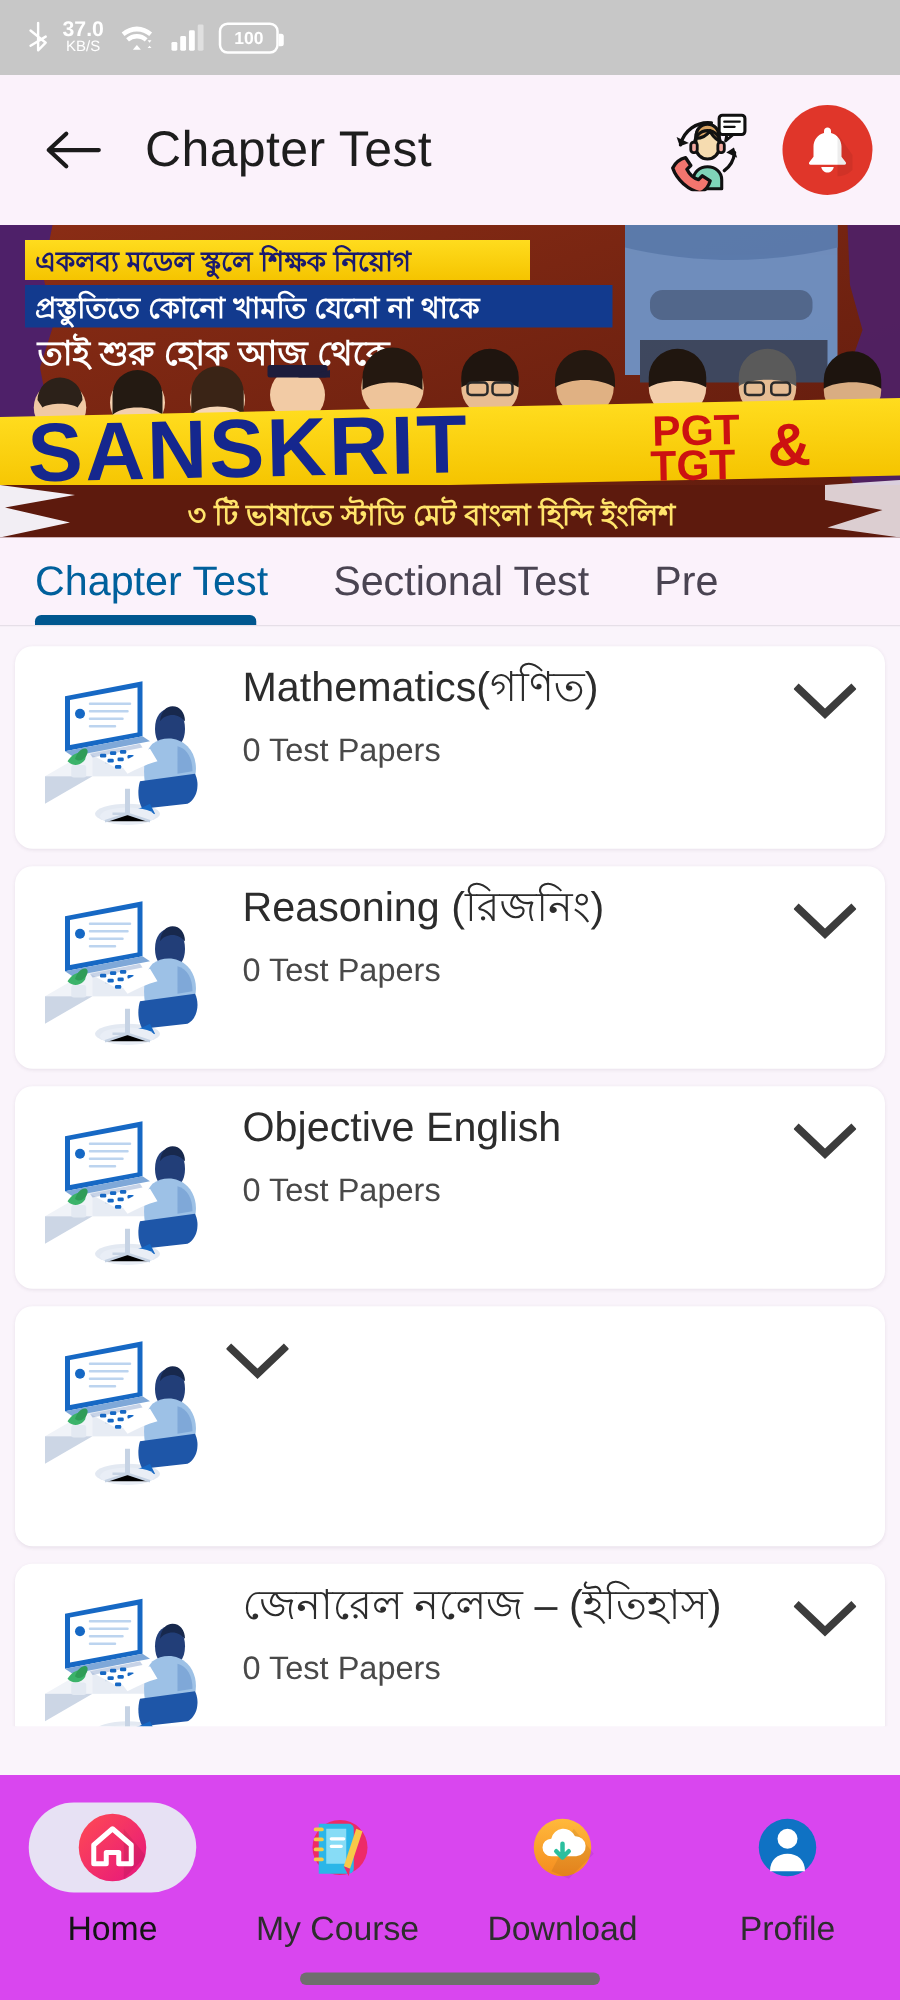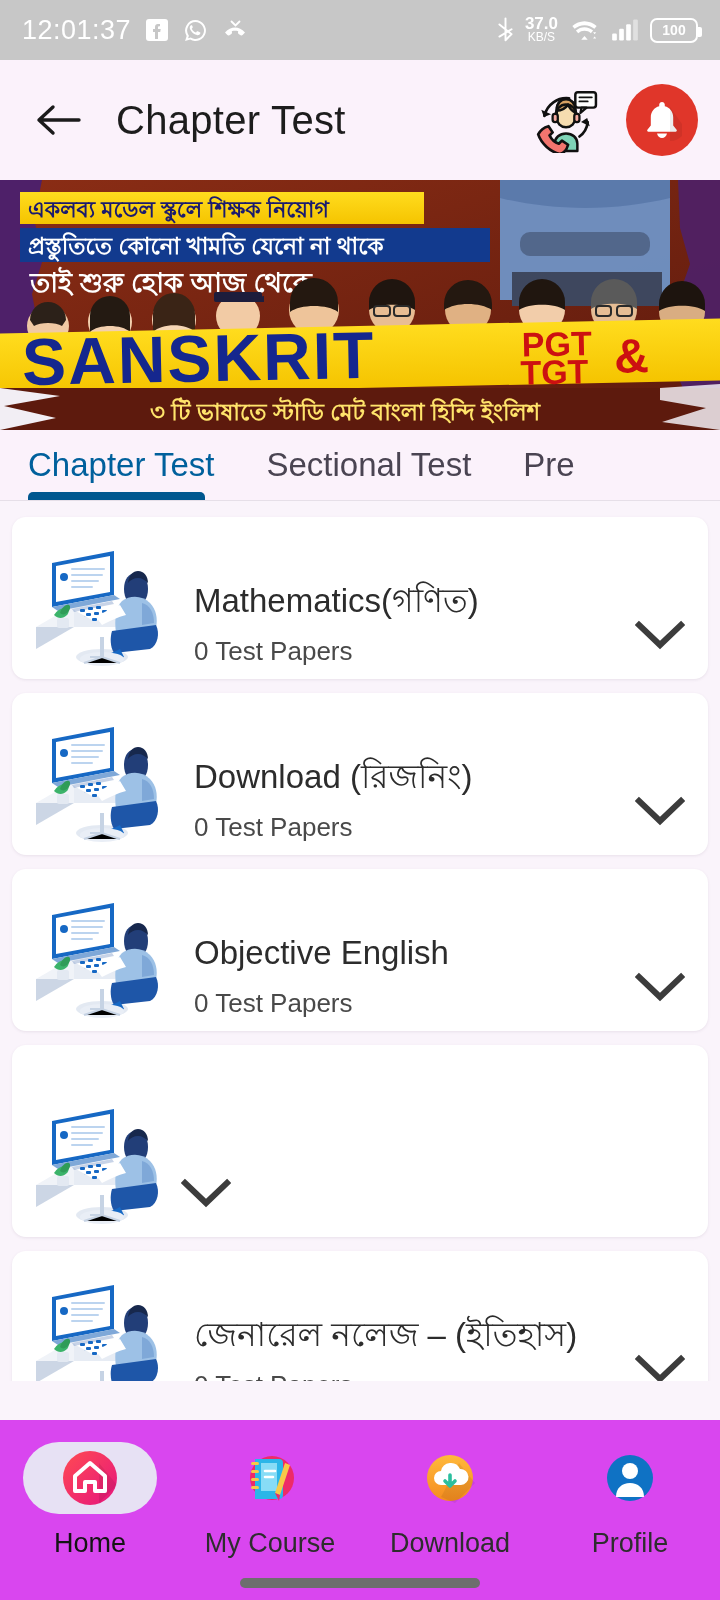--- a/index.html
+++ b/index.html
@@ -65,21 +65,21 @@
   .tab-underline{
     position:absolute; left:28px; bottom:0; width:177px; height:8px;
     background:#00578f; border-radius:5px 5px 0 0;
   }
 
   
   .list{ padding:16px 12px 0 12px; height:880px; overflow:hidden; }
   .card{
     background:#ffffff; border-radius:14px; margin-bottom:14px;
     box-shadow:0 1px 3px rgba(80,60,90,.10);
-    display:flex; align-items:flex-end; padding:12px 16px 12px 12px;
+    display:flex; align-items:flex-start; padding:12px 16px 12px 12px;
     min-height:162px; cursor:pointer;
   }
   .card.two-line{ min-height:192px; }
   .card-illus{ width:150px; height:132px; flex:none; }
   .card-body{ flex:1; padding-left:20px; display:flex; flex-direction:column; justify-content:center; gap:14px; }
   .card-title{ font-size:33px; color:#2c2c2c; line-height:1.28; font-weight:400; }
   .card-sub{ font-size:26px; color:#494949; font-weight:400; }
   .chevron{ width:64px; height:64px; flex:none; display:flex; align-items:center; justify-content:center; cursor:pointer; }
 
   
@@ -105,41 +105,20 @@
     background:linear-gradient(to top, rgba(250,244,251,1), rgba(250,244,251,0));
   }
   .stage{ position:relative; width:720px; height:1600px; }
 </style>
 </head>
 <body>
 
 <div class="stage">
 
   <div class="statusbar">
-    <div class="sb-left">
-      <div class="sb-time">12:01:37</div>
-      <span class="sb-ico">
-        <svg width="24" height="24" viewBox="0 0 24 24">
-            <rect x="1" y="1" width="22" height="22" rx="3" fill="#fff"></rect>
-            <path d="M15 6h-2.2C11.2 6 10 7.2 10 8.8V11H8v3h2v7h3v-7h2.2l.5-3H13V9.2c0-.5.3-.9.9-.9H15V6z" fill="#c7c7c7"></path>
-          </svg>
-      </span>
-      <span class="sb-ico">
-        <svg width="25" height="25" viewBox="0 0 24 24">
-            <path d="M12 2a10 10 0 00-8.5 15.2L2 22l4.9-1.4A10 10 0 1012 2zm0 1.9a8.1 8.1 0 11-4.2 15l-.3-.2-2.6.8.8-2.5-.2-.3A8.1 8.1 0 0112 3.9z" fill="#fff"></path>
-            <path d="M9.2 7.3c-.2-.4-.4-.4-.6-.4h-.5c-.2 0-.5.1-.7.4-.3.3-.9.9-.9 2.1s.9 2.4 1 2.6c.1.2 1.7 2.8 4.3 3.8 2.1.8 2.6.7 3 .6.5 0 1.5-.6 1.7-1.2.2-.6.2-1.1.2-1.2-.1-.1-.3-.2-.6-.3l-2-1c-.3-.1-.5-.2-.7.1l-.7.9c-.1.2-.3.2-.5.1-.3-.1-1.2-.4-2.2-1.4-.8-.7-1.3-1.6-1.5-1.9-.1-.2 0-.4.1-.5l.4-.5.3-.5c.1-.2 0-.3 0-.5l-.8-1.8z" fill="#fff"></path>
-          </svg>
-      </span>
-      <span class="sb-ico">
-        <svg width="26" height="20" viewBox="0 0 26 20">
-            <path d="M3 12.5c3-3.5 6.5-5 10-5s7 1.5 10 5l-2.4 2.6c-.5.6-1.4.6-2 .2l-2-1.4c-.5-.4-.7-.9-.6-1.5l.2-1.1c-2-.6-4.4-.6-6.4 0l.2 1.1c.1.6-.1 1.1-.6 1.5l-2 1.4c-.6.4-1.5.4-2-.2L3 12.5z" fill="#fff"></path>
-            <path d="M9.5 1.5l4 4 4-4" stroke="#fff" stroke-width="1.8" fill="none" stroke-linecap="round"></path>
-          </svg>
-      </span>
-    </div>
     <div class="sb-right">
       <span class="sb-ico">
         <svg width="17" height="27" viewBox="0 0 14 22">
             <path d="M7 1v9m0 0v9l5-5-10-8m10 4L2 16" stroke="#fff" stroke-width="1.6" fill="none" stroke-linejoin="round" stroke-linecap="round"></path>
           </svg>
       </span>
       <span class="kbs">
         <span class="n">37.0</span>
         <span class="u">KB/S</span>
       </span>
@@ -404,21 +383,21 @@
         <path d="M96 70c-10 4-18 8-24 12l6 8c8-4 16-8 24-10z" fill="#ffffff"></path>
           <path d="M118 68c8 2 12 10 12 20l-12 2z" fill="#7fa8d8"></path>
         <path d="M88 96l44-6c4 8 2 20-6 24l-36 4c-4-6-4-16-2-22z" fill="#1e56a8"></path>
           <path d="M96 114c-8 4-14 6-20 6l0 8c8 0 16-2 24-6z" fill="#1668c4"></path>
           <path d="M70 124h14v6H70z" fill="#1668c4"></path>
         <ellipse cx="78" cy="124" rx="22" ry="7" fill="#e9eef6"></ellipse>
           <path d="M78 102v20" stroke="#c6d3e4" stroke-width="4"></path>
           <path d="M60 128l18-6 18 6M66 122l12 0" stroke="#c6d3e4" stroke-width="2"></path>
       </svg>
       <div class="card-body">
-        <div class="card-title">Download (রিজনিং)</div>
+        <div class="card-title">Reasoning (রিজনিং)</div>
         <div class="card-sub">0 Test Papers</div>
       </div>
       <div class="chevron">
         <svg width="50" height="32" viewBox="0 0 50 32">
             <path d="M4 6l21 20L46 6" stroke="#3c3c3c" stroke-width="6" fill="none" stroke-linecap="square"></path>
           </svg>
       </div>
     </div>
 
     <div class="card">

